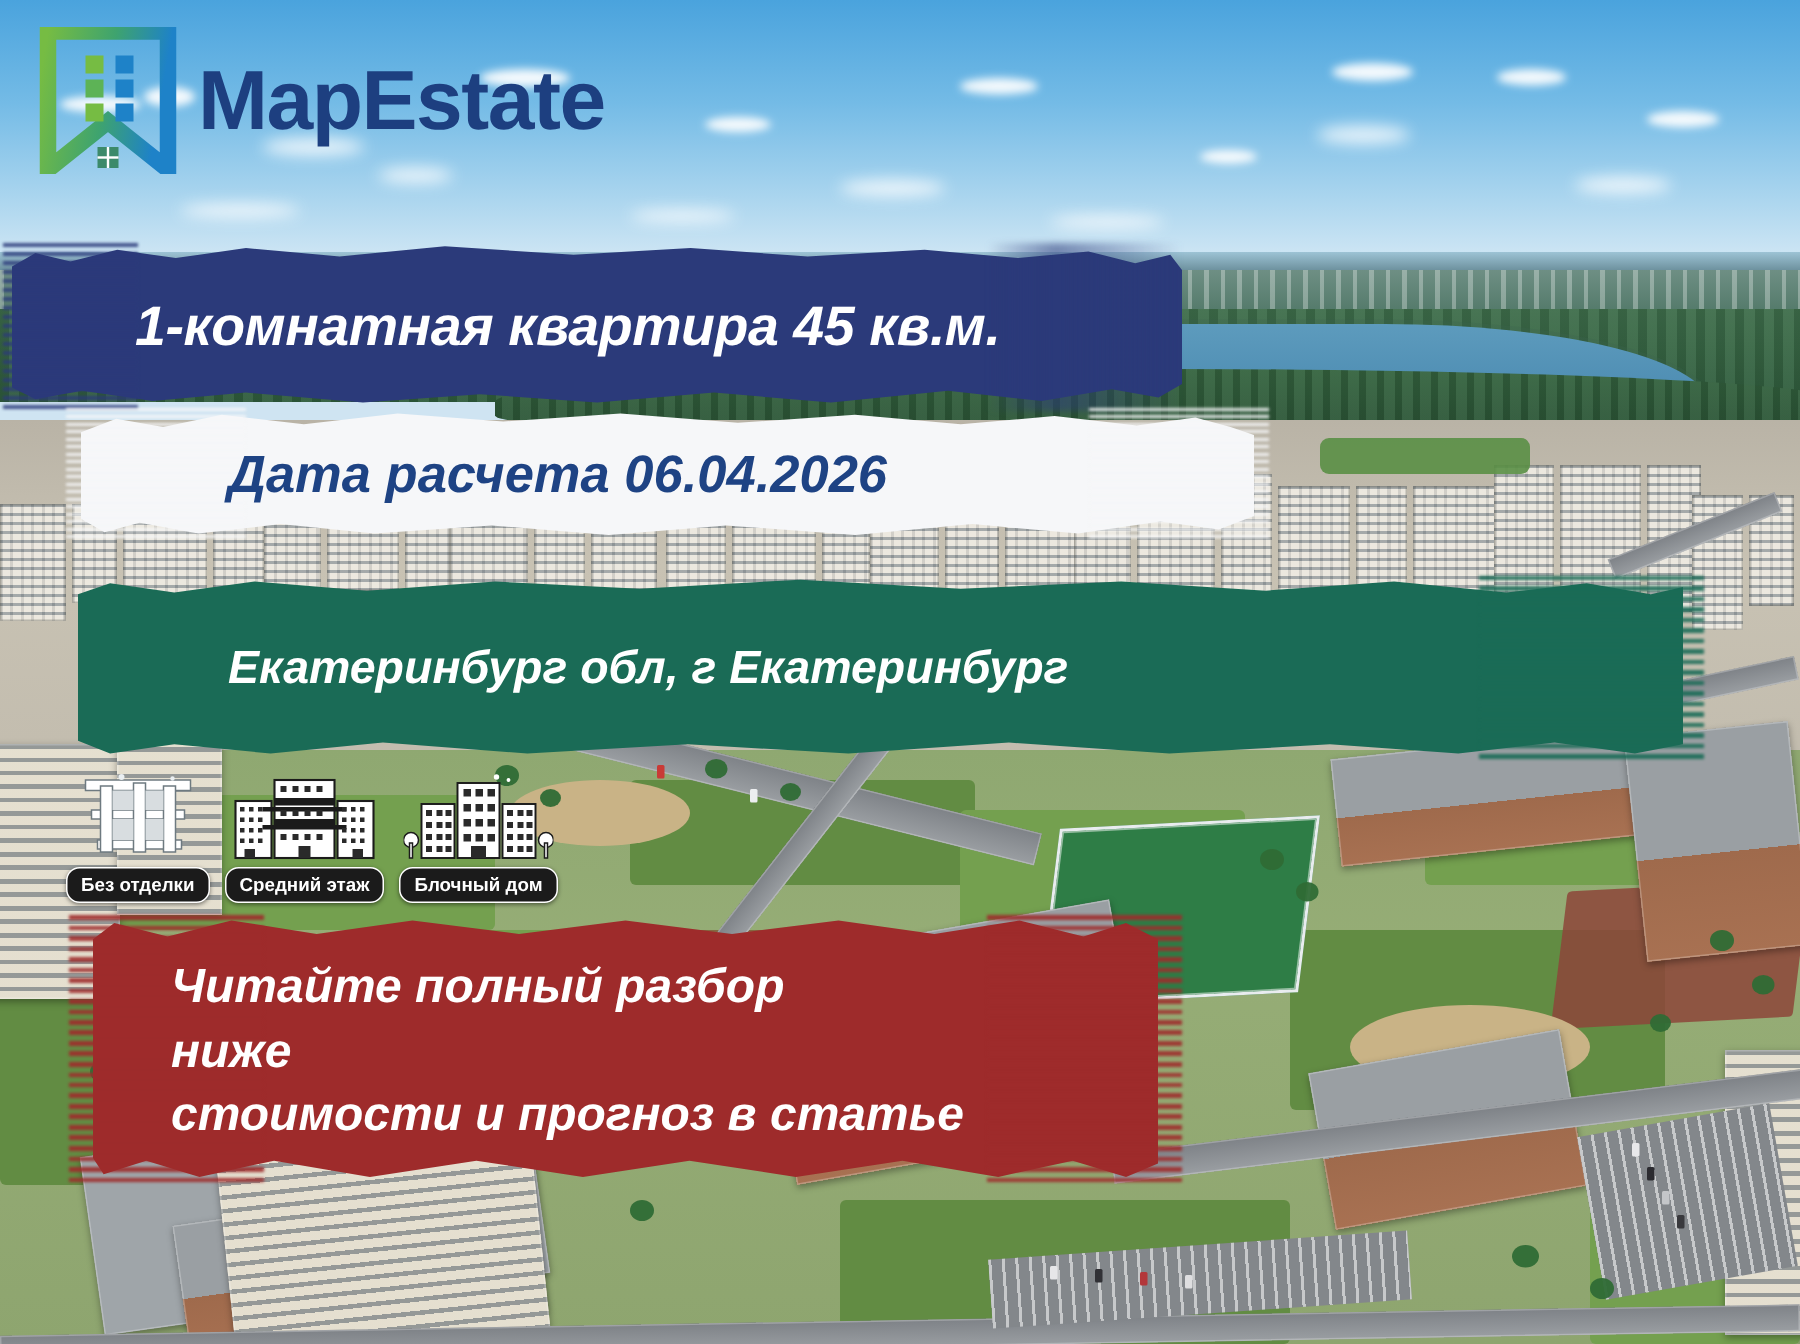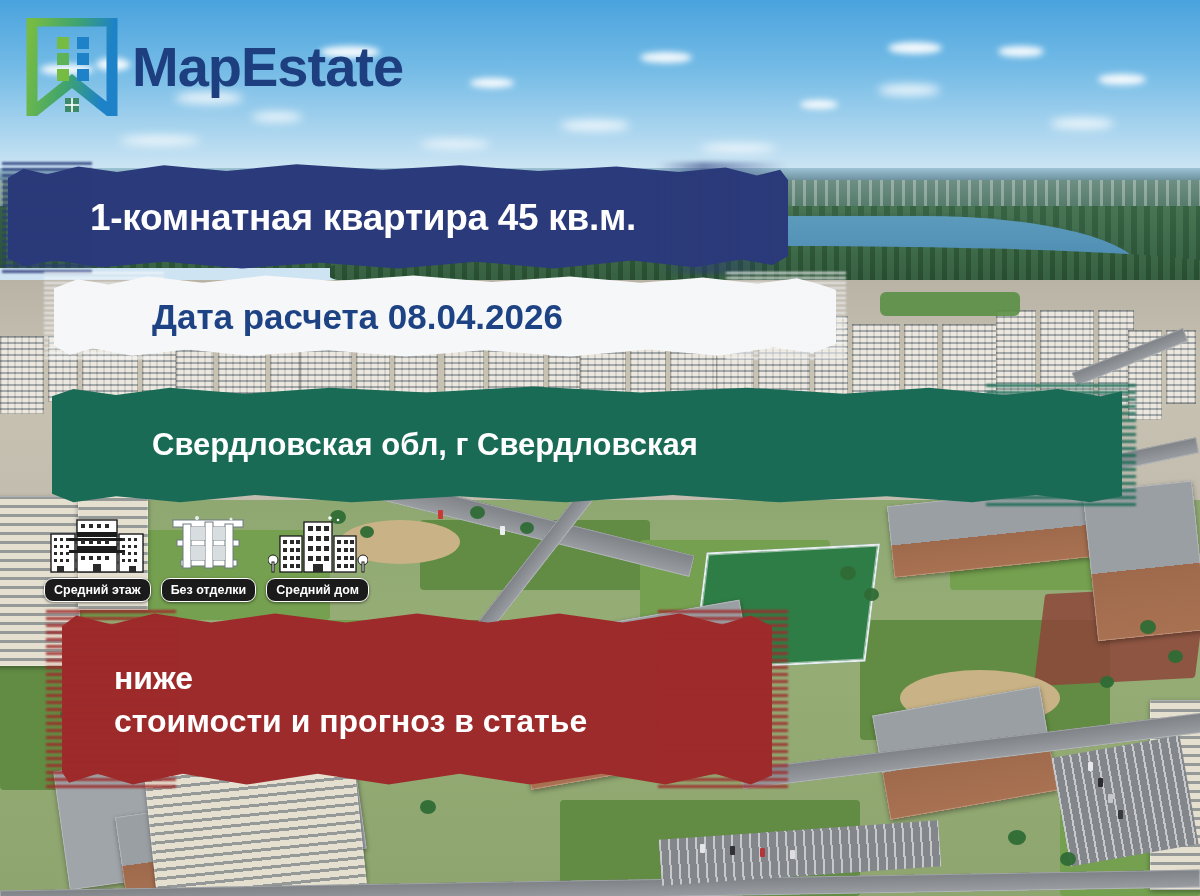--- a/index.html
+++ b/index.html
@@ -127,21 +127,21 @@
 
   
   .band { position:absolute; z-index:30; display:flex; align-items:center; }
   .band .brush {
     position:absolute; inset:0;
   }
   
   .brush::before, .brush::after {
     content:""; position:absolute; top:0; bottom:0; width:42px;
   }
-  .band-txt { position:relative; z-index:2; }
+  .band-txt { position:relative; z-index:2;font-style:italic; }
 
   
   #band-type {
     left:8px; top:162px; width:780px; height:112px;
   }
   #band-type .brush {
     background:#2b3a7a;
     clip-path:polygon(0% 14%,2% 6%,5% 11%,9% 4%,14% 9%,20% 3%,28% 8%,37% 2%,48% 7%,58% 3%,68% 8%,78% 4%,86% 9%,92% 5%,96% 12%,99% 7%,100% 16%,
                       100% 84%,98% 92%,94% 87%,88% 94%,80% 88%,70% 95%,60% 89%,50% 95%,40% 90%,30% 95%,20% 89%,12% 94%,6% 88%,2% 93%,0% 86%);
   }
@@ -423,32 +423,58 @@
     <div class="brush"></div>
     <div class="streaks"></div>
     <div class="fade"></div>
     <div class="band-txt">1-комнатная квартира 45 кв.м.</div>
   </div>
 
   <div class="band" id="band-date">
     <div class="brush"></div>
     <div class="streaks"></div>
     <div class="streaks-r"></div>
-    <div class="band-txt">Дата расчета 08.04.2026</div>
+    <div class="band-txt">Дата расчета 06.04.2026</div>
   </div>
 
   <div class="band" id="band-addr">
     <div class="brush"></div>
     <div class="streaks-r"></div>
     <div class="band-txt">
-      <div>Свердловская обл, г Свердловская</div>
+      <div>Екатеринбург обл, г Екатеринбург</div>
     </div>
   </div>
 
   <div class="badges">
+
+    <div class="badge">
+      <div class="badge-ico">
+        <svg width="82" height="58" viewBox="0 0 82 58">
+          <g fill="#ffffff" stroke="#6e7a80" stroke-width="1">
+            <rect x="6" y="4" width="70" height="7"></rect>
+            <rect x="10" y="24" width="62" height="6"></rect>
+            <rect x="14" y="44" width="56" height="6"></rect>
+            <rect x="16" y="8" width="8" height="44"></rect>
+            <rect x="38" y="6" width="8" height="46"></rect>
+            <rect x="58" y="8" width="8" height="44"></rect>
+          </g>
+          <g fill="#d8dde0">
+            <rect x="24" y="11" width="14" height="13"></rect>
+            <rect x="46" y="11" width="12" height="13"></rect>
+            <rect x="24" y="30" width="14" height="14"></rect>
+            <rect x="46" y="30" width="12" height="14"></rect>
+          </g>
+          <g fill="#e9eef1">
+              <circle cx="30" cy="2" r="2"></circle>
+              <circle cx="64" cy="3" r="1.5"></circle>
+            </g>
+        </svg>
+      </div>
+      <div class="badge-lbl">Без отделки</div>
+    </div>
 
     <div class="badge">
       <div class="badge-ico">
         <svg width="96" height="58" viewBox="0 0 96 58">
           <g fill="#ffffff" stroke="#1b1b1b" stroke-width="1.4">
             <rect x="2" y="18" width="24" height="38"></rect>
             <rect x="70" y="18" width="24" height="38"></rect>
             <rect x="28" y="4" width="40" height="52"></rect>
           </g>
           <g fill="#1b1b1b">
@@ -498,46 +524,20 @@
             <rect x="8" y="50" width="7" height="6"></rect>
             <rect x="80" y="50" width="7" height="6"></rect>
           </g>
         </svg>
       </div>
       <div class="badge-lbl">Средний этаж</div>
     </div>
 
     <div class="badge">
       <div class="badge-ico">
-        <svg width="82" height="58" viewBox="0 0 82 58">
-          <g fill="#ffffff" stroke="#6e7a80" stroke-width="1">
-            <rect x="6" y="4" width="70" height="7"></rect>
-            <rect x="10" y="24" width="62" height="6"></rect>
-            <rect x="14" y="44" width="56" height="6"></rect>
-            <rect x="16" y="8" width="8" height="44"></rect>
-            <rect x="38" y="6" width="8" height="46"></rect>
-            <rect x="58" y="8" width="8" height="44"></rect>
-          </g>
-          <g fill="#d8dde0">
-            <rect x="24" y="11" width="14" height="13"></rect>
-            <rect x="46" y="11" width="12" height="13"></rect>
-            <rect x="24" y="30" width="14" height="14"></rect>
-            <rect x="46" y="30" width="12" height="14"></rect>
-          </g>
-          <g fill="#e9eef1">
-              <circle cx="30" cy="2" r="2"></circle>
-              <circle cx="64" cy="3" r="1.5"></circle>
-            </g>
-        </svg>
-      </div>
-      <div class="badge-lbl">Без отделки</div>
-    </div>
-
-    <div class="badge">
-      <div class="badge-ico">
         <svg width="100" height="58" viewBox="0 0 100 58">
           <g fill="#ffffff" stroke="#1b1b1b" stroke-width="1.3">
             <rect x="12" y="20" width="22" height="36"></rect>
             <rect x="66" y="20" width="22" height="36"></rect>
             <rect x="36" y="6" width="28" height="50"></rect>
           </g>
           <g fill="#2a2a2a">
             <rect x="15" y="24" width="4" height="4"></rect>
               <rect x="22" y="24" width="4" height="4"></rect>
               <rect x="28" y="24" width="4" height="4"></rect>
@@ -581,27 +581,28 @@
               <rect x="4" y="46" width="2" height="10"></rect>
             <circle cx="95" cy="44" r="5"></circle>
               <rect x="94" y="46" width="2" height="10"></rect>
           </g>
           <g fill="#ffffff">
               <circle cx="62" cy="2" r="1.8"></circle>
               <circle cx="70" cy="4" r="1.3"></circle>
             </g>
         </svg>
       </div>
-      <div class="badge-lbl">Средний дом</div>
+      <div class="badge-lbl">Блочный дом</div>
     </div>
   </div>
 
   <div class="band" id="band-cta">
     <div class="brush"></div>
     <div class="streaks"></div>
     <div class="streaks-r"></div>
     <div class="band-txt">
+      <div>Читайте полный разбор</div>
       <div>ниже</div>
       <div>стоимости и прогноз в статье</div>
     </div>
   </div>
 
 </div>
 
 </body></html>

